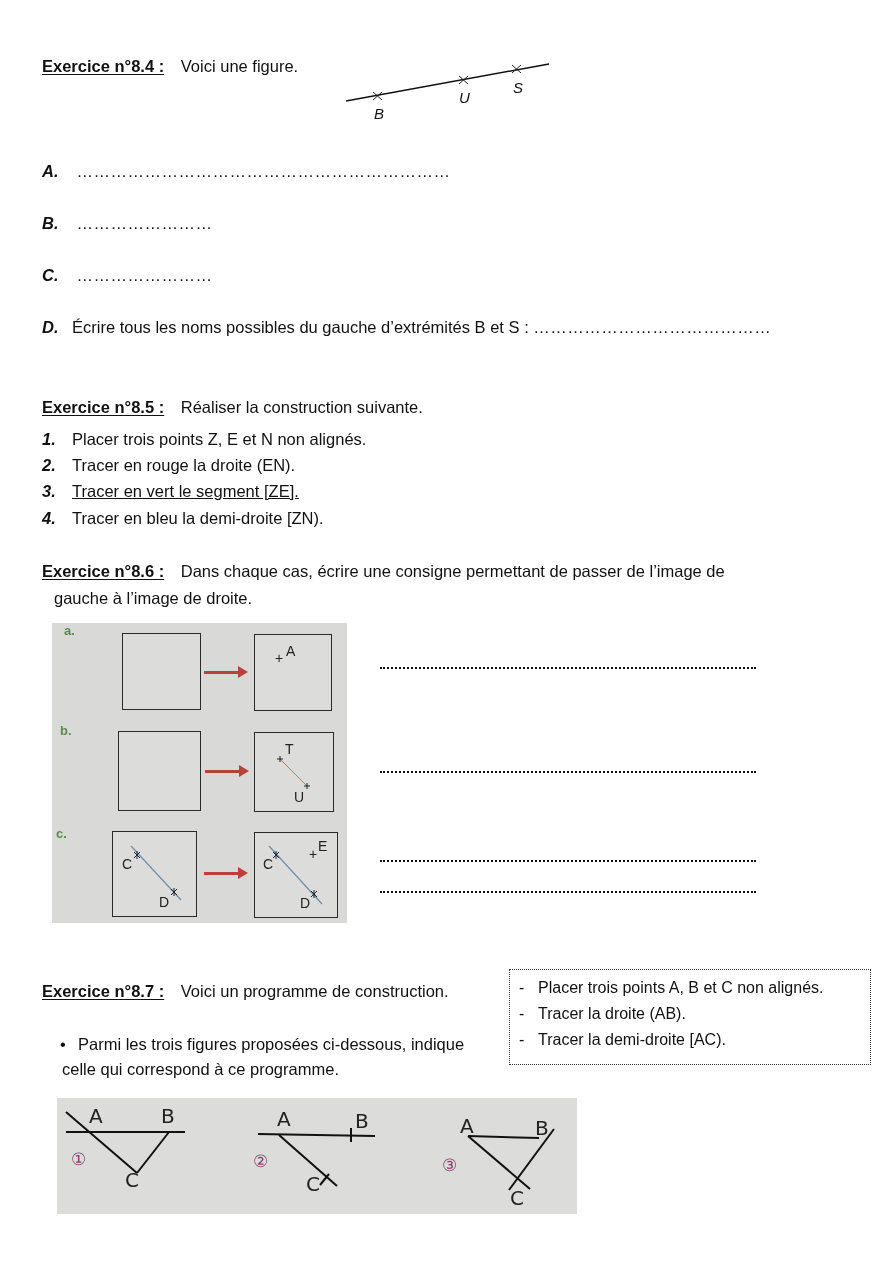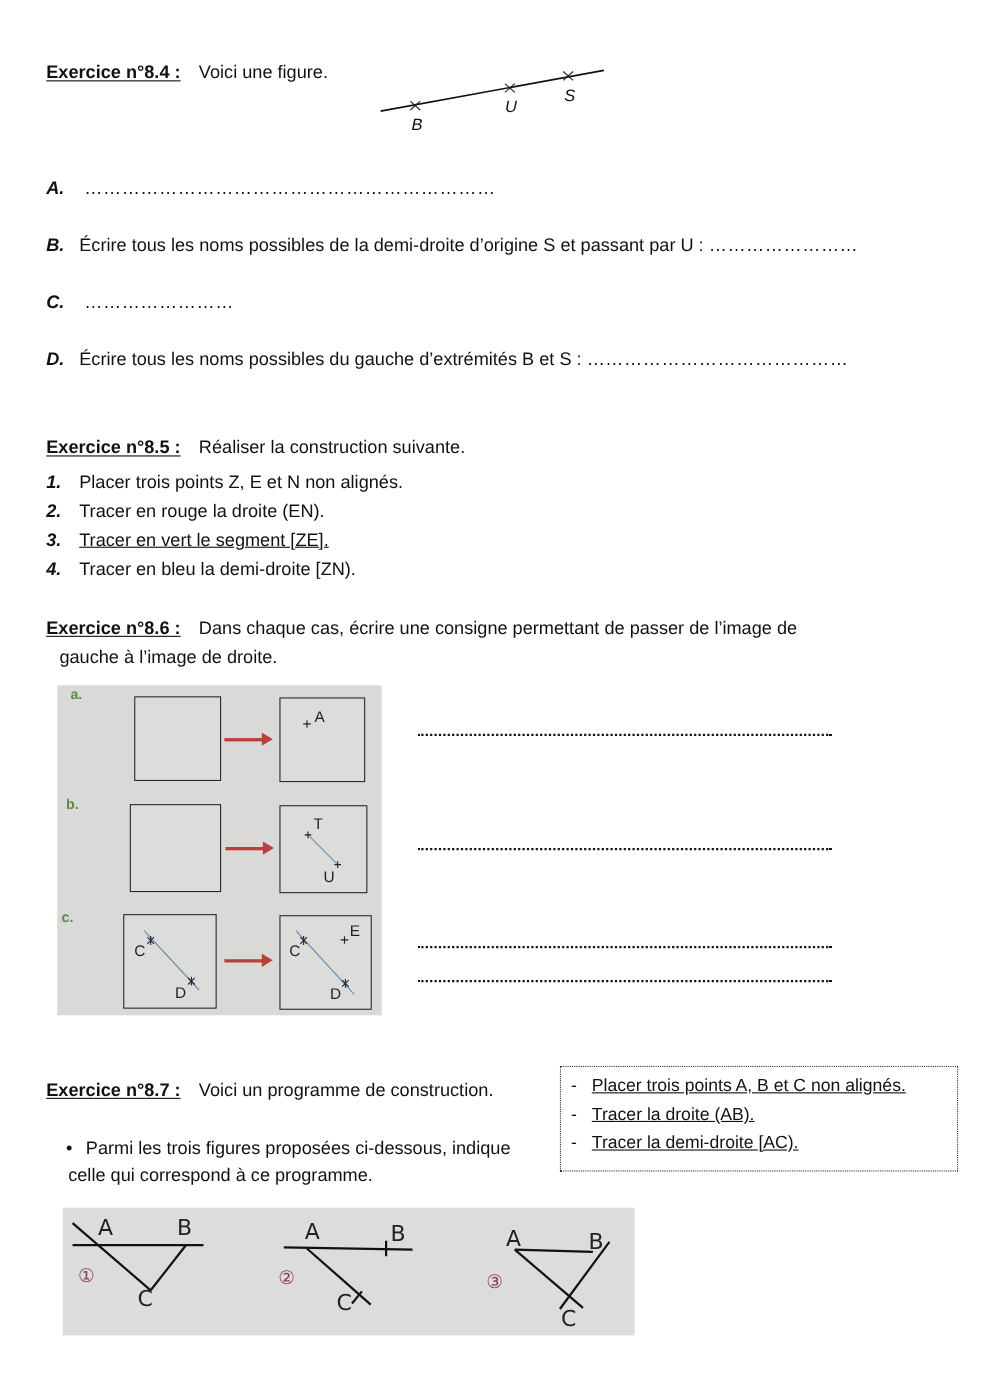--- a/index.html
+++ b/index.html
@@ -18,21 +18,21 @@
   .box { position: absolute; border: 1.5px solid #2a2a2a; background: #dcdcda; }
   .arrow { position: absolute; height: 3px; background: #b8413a; }
   .arrow::after { content: ""; position: absolute; right: -8px; top: -5px;
                   border-left: 10px solid #b8413a; border-top: 6.5px solid transparent;
                   border-bottom: 6.5px solid transparent; }
   .lbl { position: absolute; font-size: 14px; color: #222; }
   .case-letter { position: absolute; font-weight: bold; font-size: 13px; color: #5d8a4f; }
   .dotline { position: absolute; left: 380px; width: 376px; border-bottom: 2px dotted #111; height: 0; }
   .prog-box { position: absolute; left: 509px; top: 969px; width: 362px; height: 96px;
               border: 1px dotted #333; box-sizing: border-box; }
-  .prog-item { position: absolute; left: 9px; white-space: nowrap; font-size: 16px; text-decoration: underline; }
+  .prog-item { position: absolute; left: 9px; white-space: nowrap; font-size: 16px; }
   .prog-item .dash { display: inline-block; width: 19px; }
   .fig-label { position: absolute; font-size: 20px; color: #222; font-family: "DejaVu Sans", sans-serif; }
   .circ-num { position: absolute; font-size: 17px; color: #8a3d6a; }
 </style>
 </head>
 <body>
 
 <div class="abs ex-head" style="left:42px; top:57px;">
   <span class="ex-title">Exercice n°8.4 :</span>
   <span>Voici une figure.</span>
@@ -52,21 +52,21 @@
 <span class="abs" style="left:374px; top:105px; font-style:italic; font-size:15px;">B</span>
 <span class="abs" style="left:459px; top:89px; font-style:italic; font-size:15px;">U</span>
 <span class="abs" style="left:513px; top:79px; font-style:italic; font-size:15px;">S</span>
 
 <div class="q" style="top:162px;">
   <span class="letter">A.</span>
   &nbsp;<span class="dots">…………………………………………………………</span>
 </div>
 <div class="q" style="top:214px;">
   <span class="letter">B.</span>
-  <span>Écrire tous les noms possibles de la demi-droite d’origine S et passant par U :</span>&nbsp;<span class="dots">……………………</span>
+  &nbsp;<span class="dots">……………………</span>
 </div>
 <div class="q" style="top:266px;">
   <span class="letter">C.</span>
   &nbsp;<span class="dots">……………………</span>
 </div>
 <div class="q" style="top:318px;">
   <span class="letter">D.</span>
   <span>Écrire tous les noms possibles du gauche d’extrémités B et S :</span>&nbsp;<span class="dots">……………………………………</span>
 </div>
 

